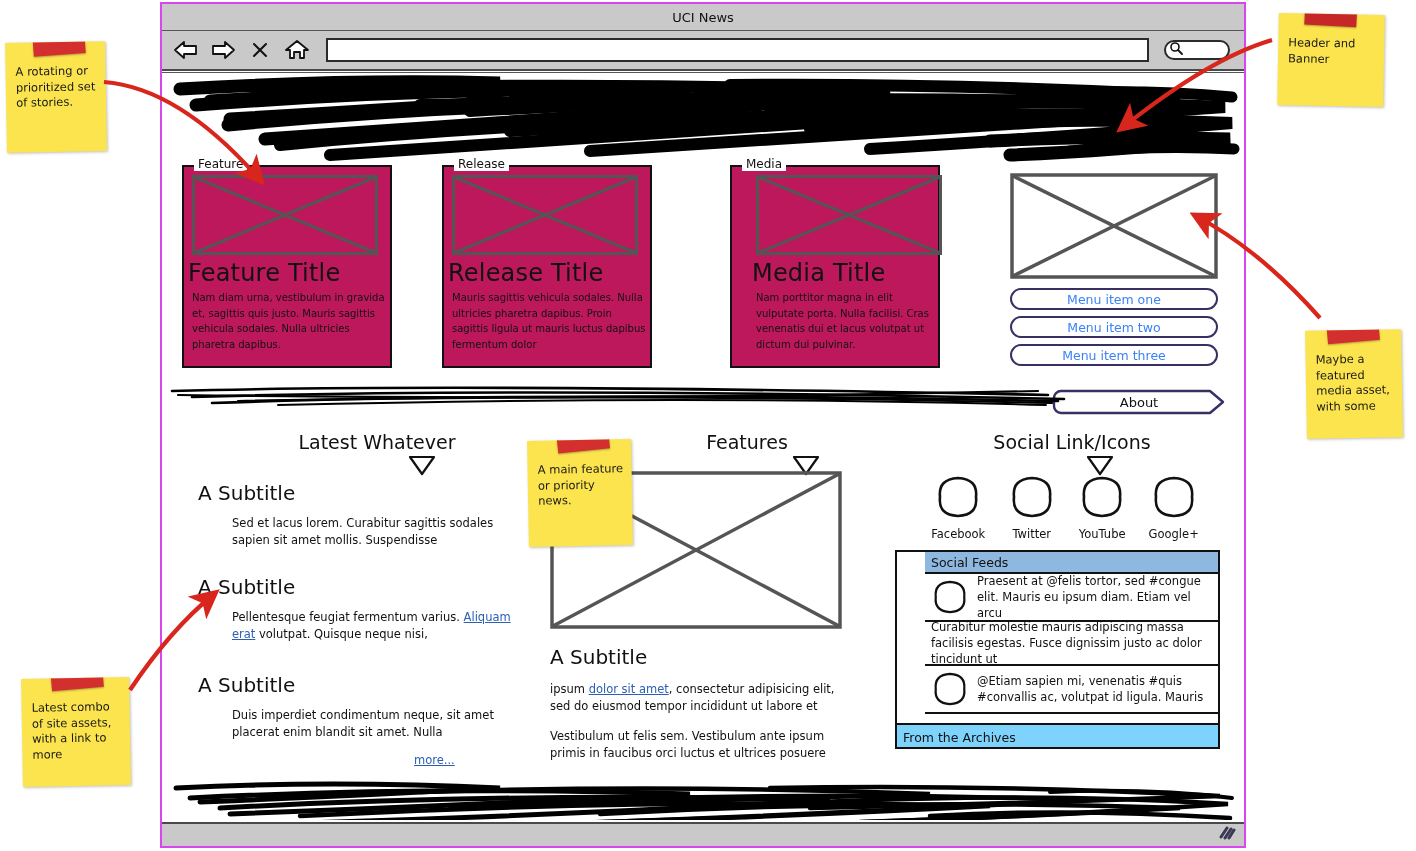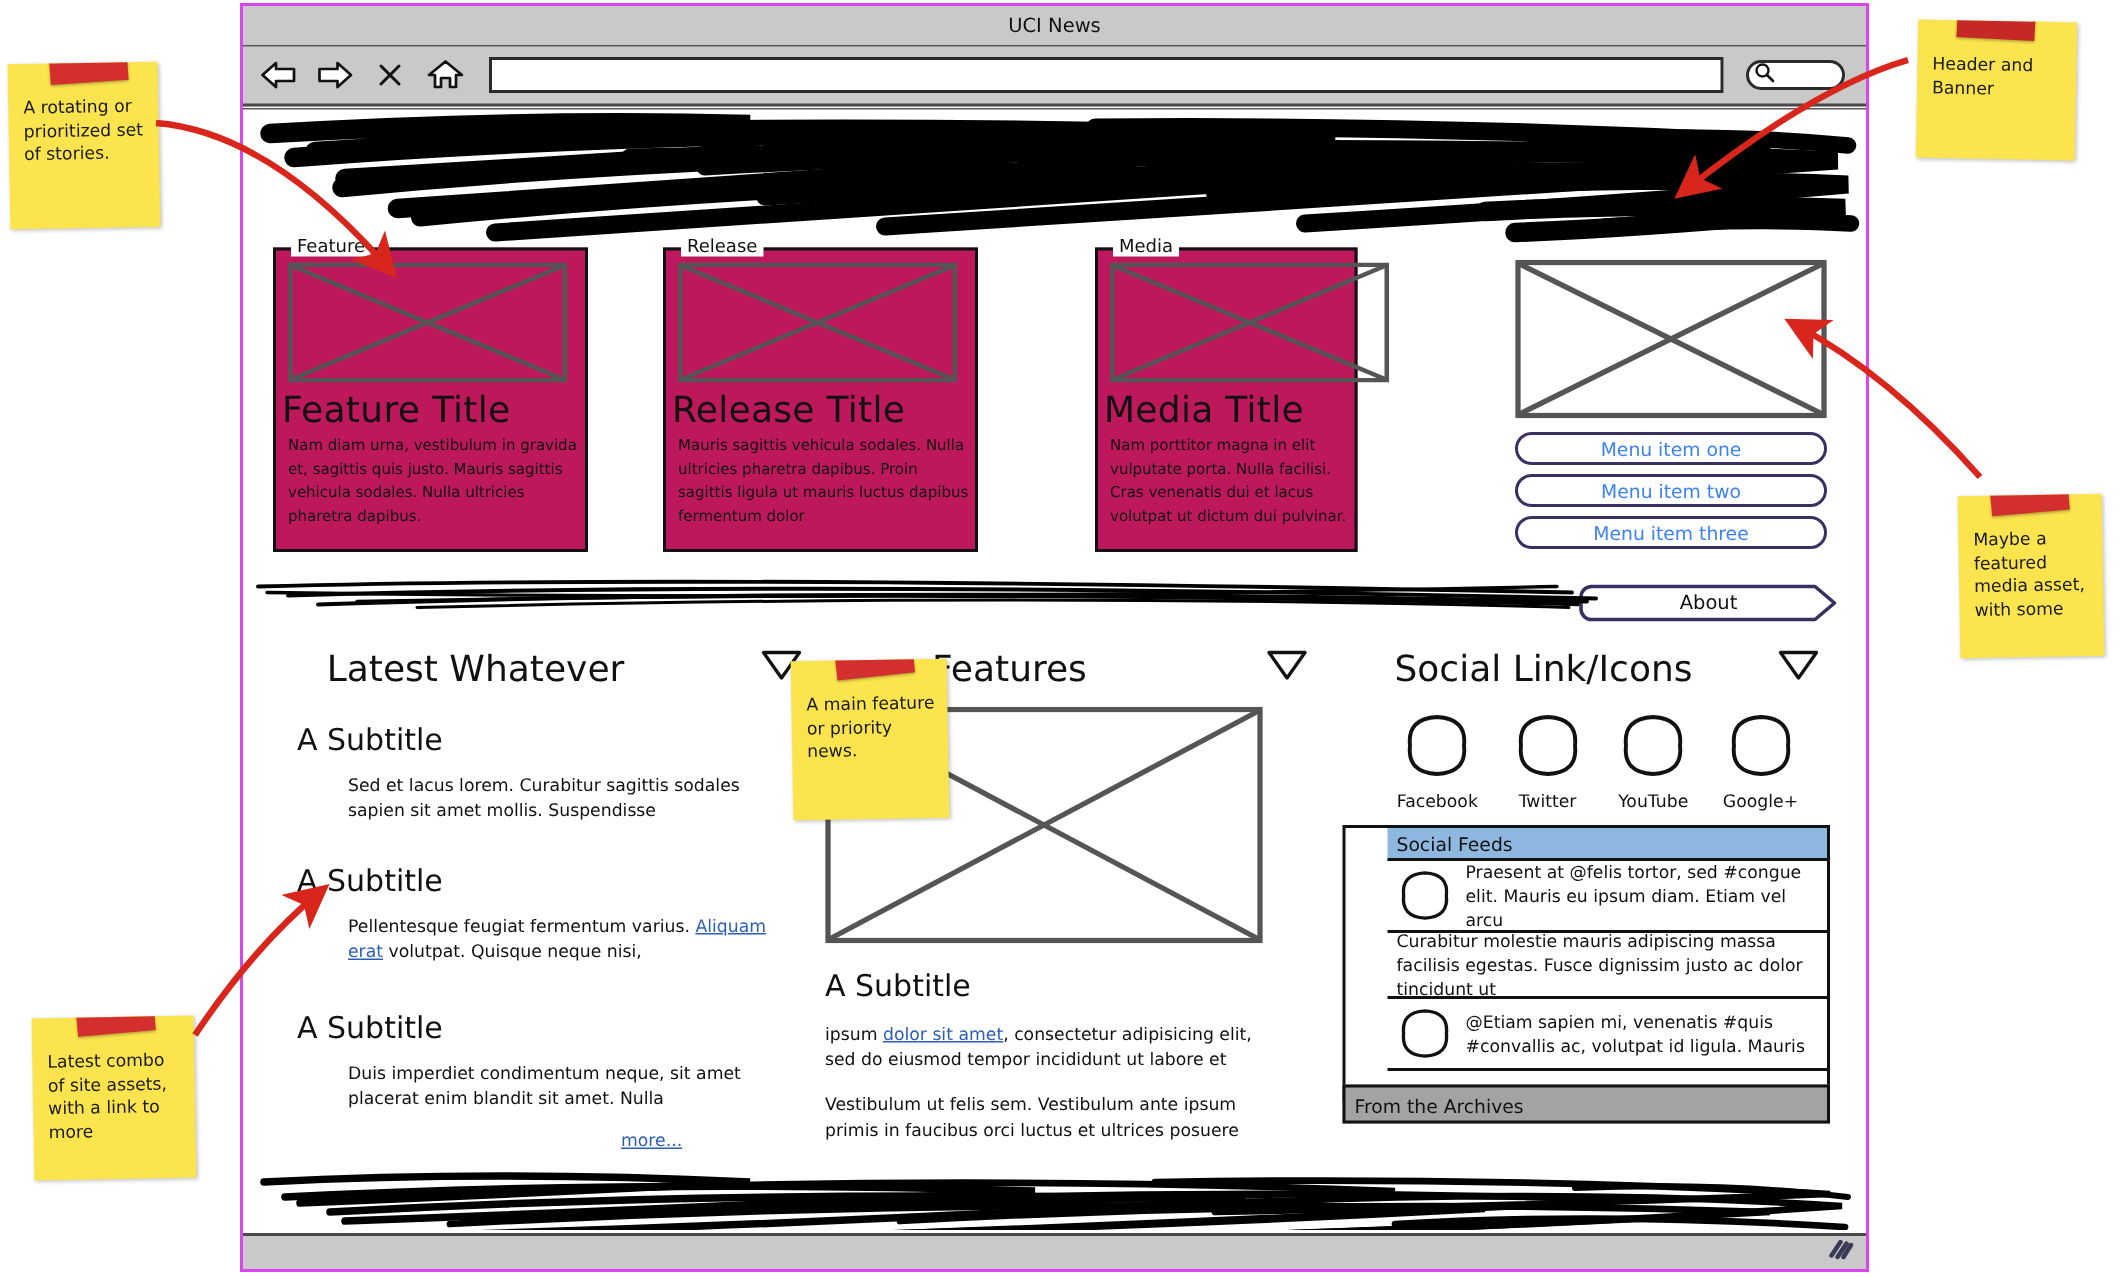--- a/index.html
+++ b/index.html
@@ -64,22 +64,22 @@
     font-size:12.5px;color:#3b82f6;box-sizing:border-box;
   }
   #about-button{
     position:absolute;height:26px;background:#fff;
     display:flex;align-items:center;justify-content:center;
     font-size:13px;color:#111;box-sizing:border-box;
   }
 
   
   .col-head{
-    position:absolute;display:flex;align-items:center;justify-content:center;
-    font-size:24px;color:#111;
+    position:absolute;display:flex;align-items:center;
+    font-size:19px;color:#111;flex-direction:column;
   }
   .caret{margin-left:0;}
   .sub-h{font-size:20px;color:#111;}
   .sub-p{font-size:11.5px;line-height:17px;color:#111;}
   a.wl{color:#2b5fb4;text-decoration:underline;}
 
   
   .soc-icon-wrap{text-align:center;}
   .soc-lbl{font-size:11.5px;color:#111;margin-top:2px;}
   #social-feeds-panel{
@@ -187,21 +187,21 @@
     <div class="card" style="left:280px;top:92px;width:210px;height:203px;">
       <span class="card-legend">Release</span>
       <svg class="img-x" style="margin:8px 8px 0 8px;" width="186" height="80" viewBox="0 0 186 80">
         <rect x="1.5" y="1.5" width="183" height="77" fill="none" stroke="#555" stroke-width="3"></rect>
         <path d="M2 2 L184 78 M184 2 L2 78" stroke="#555" stroke-width="3" fill="none"></path>
       </svg>
       <div class="card-title">Release Title</div>
       <div class="card-body">Mauris sagittis vehicula sodales. Nulla ultricies pharetra dapibus. Proin sagittis ligula ut mauris luctus dapibus fermentum dolor</div>
     </div>
 
-    <div class="card" style="left:568px;top:92px;width:175px;height:203px;">
+    <div class="card" style="left:568px;top:92px;width:210px;height:203px;padding-left:16px;">
       <span class="card-legend">Media</span>
       <svg class="img-x" style="margin:8px 8px 0 8px;" width="186" height="80" viewBox="0 0 186 80">
         <rect x="1.5" y="1.5" width="183" height="77" fill="none" stroke="#555" stroke-width="3"></rect>
         <path d="M2 2 L184 78 M184 2 L2 78" stroke="#555" stroke-width="3" fill="none"></path>
       </svg>
       <div class="card-title">Media Title</div>
       <div class="card-body">Nam porttitor magna in elit vulputate porta. Nulla facilisi. Cras venenatis dui et lacus volutpat ut dictum dui pulvinar.</div>
     </div>
 
     <svg class="img-x" style="position:absolute;left:848px;top:100px;" width="208" height="106" viewBox="0 0 208 106">
@@ -331,21 +331,21 @@
         <div class="feed-text">Curabitur molestie mauris adipiscing massa facilisis egestas. Fusce dignissim justo ac dolor tincidunt ut</div>
       </div>
       <div class="feed-row" style="height:48px;">
         <svg width="38" height="38" viewBox="0 0 48 48" style="flex:none;">
           <path d="M6 24 Q4 6 24 5 Q44 6 42 24 Q44 42 24 43 Q4 42 6 24 Z" fill="#fff" stroke="#111" stroke-width="2.8"></path>
         </svg>
         <div class="feed-text">@Etiam sapien mi, venenatis #quis #convallis ac, volutpat id ligula. Mauris</div>
       </div>
     </div>
 
-    <div style="position:absolute;left:733px;top:650px;width:325px;height:26px;border:2px solid #111;box-sizing:border-box;background:#a3a3a3;">
+    <div style="position:absolute;left:733px;top:650px;width:325px;height:26px;border:2px solid #111;box-sizing:border-box;background:#7dd3fc;">
       <div id="archives-row">From the Archives</div>
     </div>
 
     <svg class="scribble" style="position:absolute;left:8px;top:705px;" width="1066" height="52" viewBox="0 0 1066 52">
       <g fill="none" stroke="#000" stroke-linecap="round">
         <path d="M6 10 Q160 2 330 10 Q180 18 30 24" stroke-width="5"></path>
         <path d="M20 20 Q260 8 520 16 Q280 28 60 36" stroke-width="5"></path>
         <path d="M50 30 Q340 14 660 22 Q380 38 100 46" stroke-width="5"></path>
         <path d="M130 38 Q470 20 820 28 Q520 44 180 50" stroke-width="4.5"></path>
         <path d="M250 14 Q500 6 760 16 Q520 24 280 30" stroke-width="4.5"></path>

